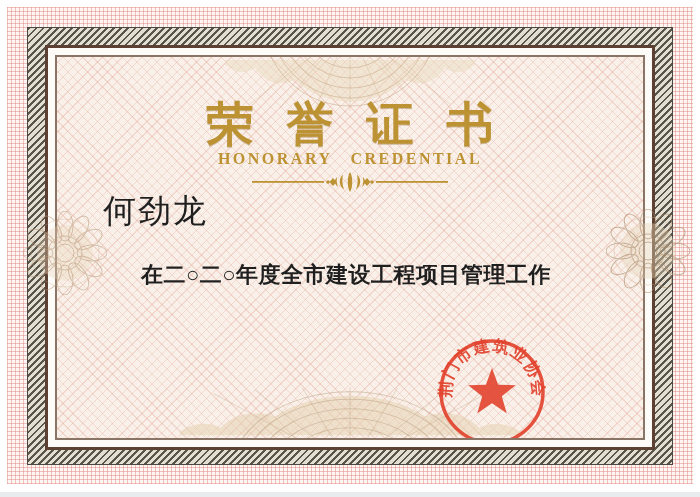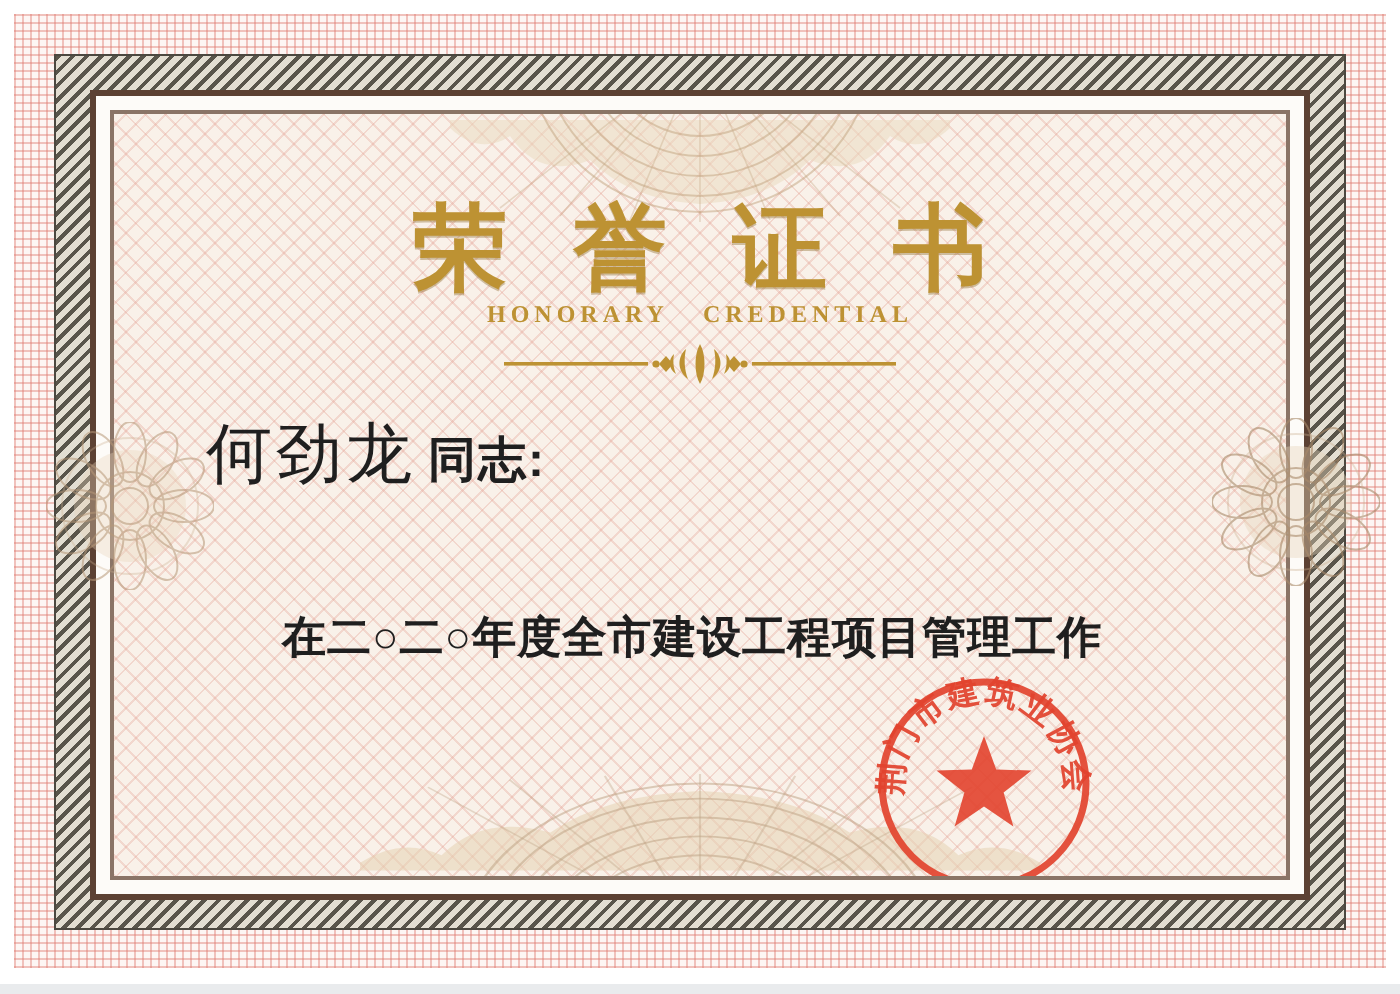--- a/index.html
+++ b/index.html
@@ -41,34 +41,34 @@
   .rosette-right{left:606px; top:209px;}
   
   .title{
     position:absolute; top:36px; left:0; width:100%; text-align:center;
     font-family:"Liberation Serif", serif; font-weight:700; font-size:47px;
     letter-spacing:33px; padding-left:33px; box-sizing:border-box;
     color:#bd9233; text-shadow:0 1px 0 rgba(125,90,20,.35); white-space:nowrap;
   }
   .subtitle{
     position:absolute; top:93px; left:0; width:100%; text-align:center;
-    font-family:"Liberation Serif", serif; font-weight:700; font-size:12px;
+    font-family:"Liberation Serif", serif; font-weight:700; font-size:16px;
     letter-spacing:2.5px; word-spacing:12px; color:#bd9233; white-space:nowrap;
   }
   .divider{position:absolute; top:113px; left:50%; transform:translateX(-50%);}
   .salutation{
-    position:absolute; top:148px; left:46px; display:flex; align-items:baseline;
-    color:#1f1f1f; white-space:nowrap; z-index:3;
+    position:absolute; top:132px; left:46px; display:flex; align-items:baseline;
+    color:#1f1f1f; white-space:nowrap; z-index:3;flex-direction:column;
   }
   .salutation .name{font-family:"Liberation Serif", serif; font-weight:400; font-size:33px; letter-spacing:2px;}
   .salutation .suffix{font-weight:700; font-size:24px; margin-left:6px; letter-spacing:1px;}
   .body-text{position:absolute; top:197px; left:36px; z-index:3; color:#1f1f1f;}
   .body-line{
     display:block; font-weight:700; font-size:22px; line-height:42px;
-    letter-spacing:0.5px; white-space:nowrap;margin-top:44px;
+    letter-spacing:0.5px; white-space:nowrap;
   }
   .body-line.indent{padding-left:48px;}
   .date-line{
     position:absolute; top:325px; left:361px; z-index:3;
     font-weight:700; font-size:21px; letter-spacing:1px; color:#1f1f1f; white-space:nowrap;
   }
   .seal{position:absolute; left:375px; top:275px; width:120px; height:120px; z-index:2;}
   .seal svg text{
     font-family:"Liberation Serif", serif; font-weight:700; font-size:16px;
     letter-spacing:1.5px; fill:#e2432e;
@@ -137,21 +137,20 @@
       <path d="M115,8 l3.5,4 -3.5,4 -3.5,-4 Z"></path>
       <path d="M98,2 C95,7 95,17 98,22 C101,17 101,7 98,2 Z"></path>
       <path d="M91,4.5 C86.5,8.5 86.5,15.5 92,19.5 C90,14.5 90,9 91,4.5 Z"></path>
       <path d="M105,4.5 C109.5,8.5 109.5,15.5 104,19.5 C106,14.5 106,9 105,4.5 Z"></path>
       <path d="M85,7 C82,10 82,14 86,17 C84.5,13.5 84.5,10 85,7 Z"></path>
       <path d="M111,7 C114,10 114,14 110,17 C111.5,13.5 111.5,10 111,7 Z"></path>
     </svg>
 
     <div class="salutation">
       <span class="name">何劲龙</span>
-      <span class="suffix">同志:</span>
     </div>
 
     <div class="body-text">
       <span class="body-line indent">在二○二○年度全市建设工程项目管理工作</span>
     </div>
 
     <div class="seal">
       <svg width="120" height="120" viewBox="0 0 120 120">
         <circle cx="60" cy="60" r="51" fill="none" stroke="#e2432e" stroke-width="3.5" opacity="0.92"></circle>
         <polygon opacity="0.9" fill="#e2432e" points="60,36 66.1,52.7 83.8,53.3 69.8,64.2 74.7,81.2 60,71.3 45.3,81.2 50.2,64.2 36.2,53.3 53.9,52.7"></polygon>

